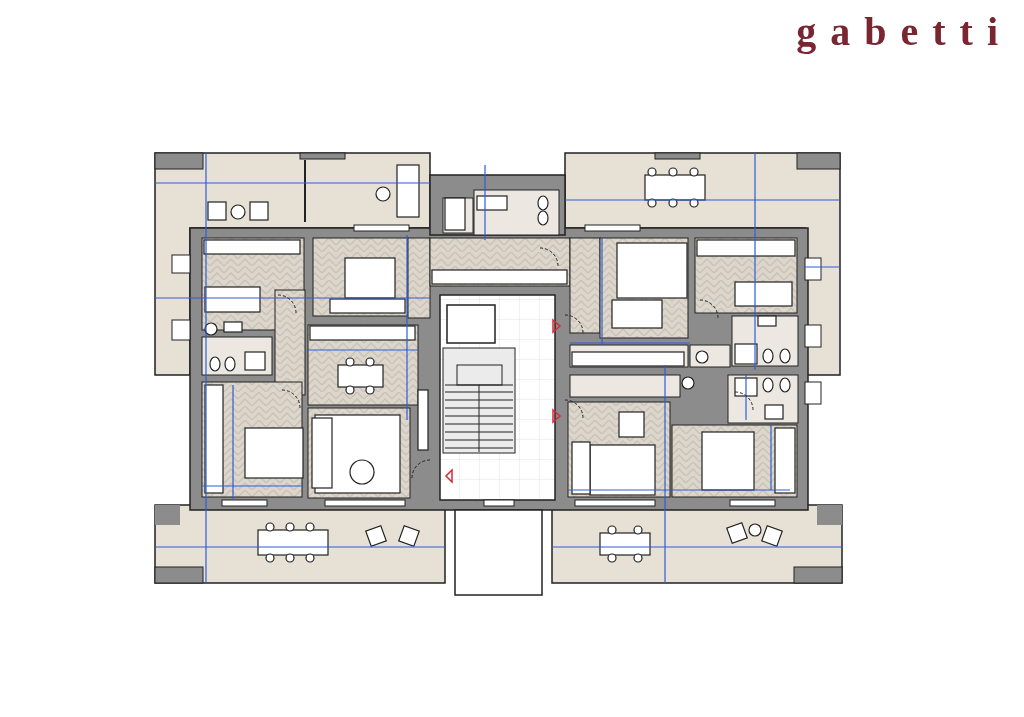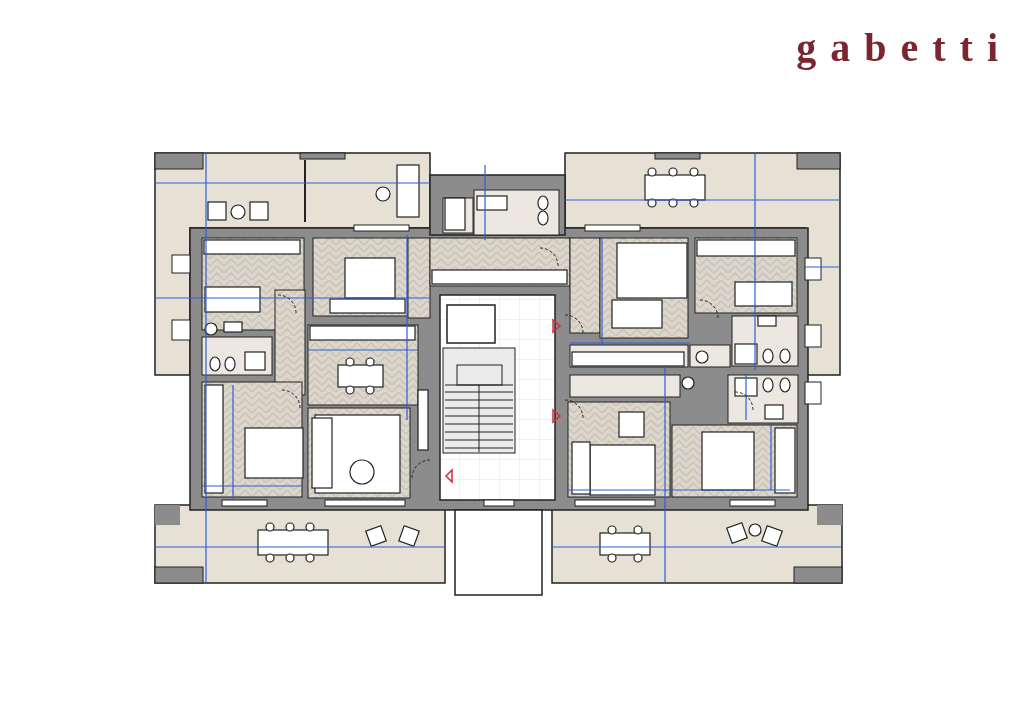--- a/index.html
+++ b/index.html
@@ -1,17 +1,17 @@
 <!DOCTYPE html>
 <html><head>
 <meta charset="utf-8">
 <style>
   html,body{margin:0;padding:0;background:#ffffff;}
   body{width:1024px;height:717px;position:relative;overflow:hidden;font-family:"Liberation Serif",serif;}
-  .logo{position:absolute;right:12px;top:24px;font-family:"Liberation Serif","DejaVu Serif",serif;font-weight:bold;font-size:40px;letter-spacing:14px;color:#7a2630;}
+  .logo{position:absolute;right:12px;top:8px;font-family:"Liberation Serif","DejaVu Serif",serif;font-weight:bold;font-size:40px;letter-spacing:14px;color:#7a2630;}
   .plan{position:absolute;left:0;top:0;}
 </style>
 </head>
 <body>
 
 <div class="logo">gabetti</div>
 
 <svg class="plan" width="1024" height="717" viewBox="0 0 1024 717" xmlns="http://www.w3.org/2000/svg">
   <defs>
     <pattern id="parq" width="14" height="14" patternUnits="userSpaceOnUse">

